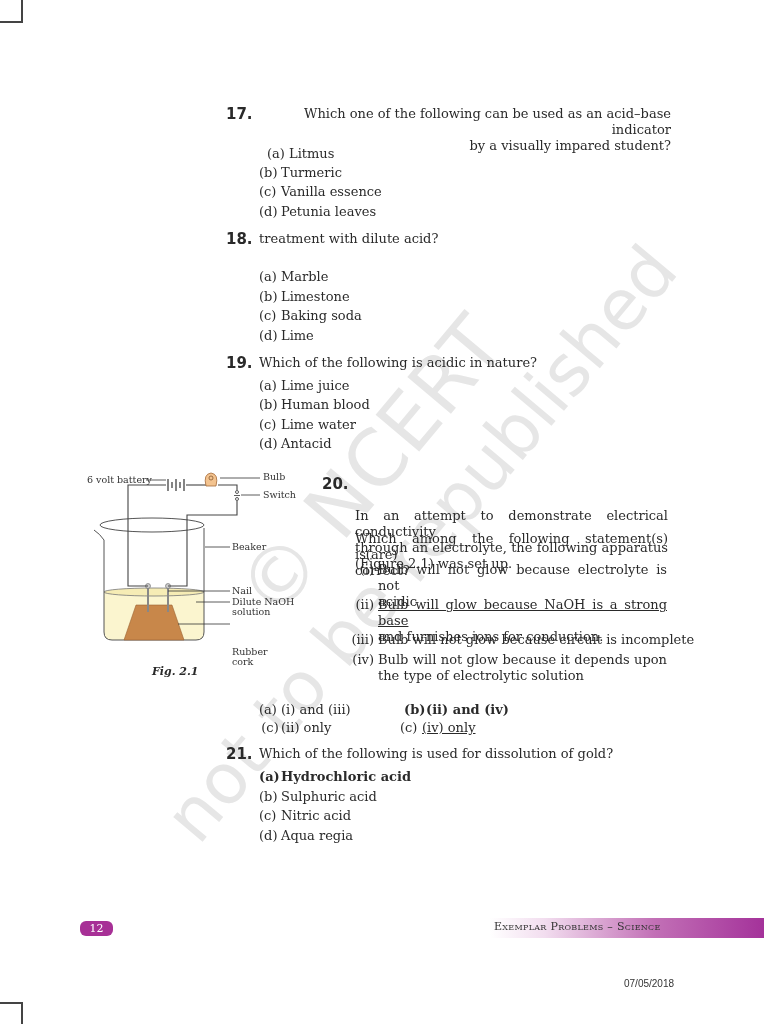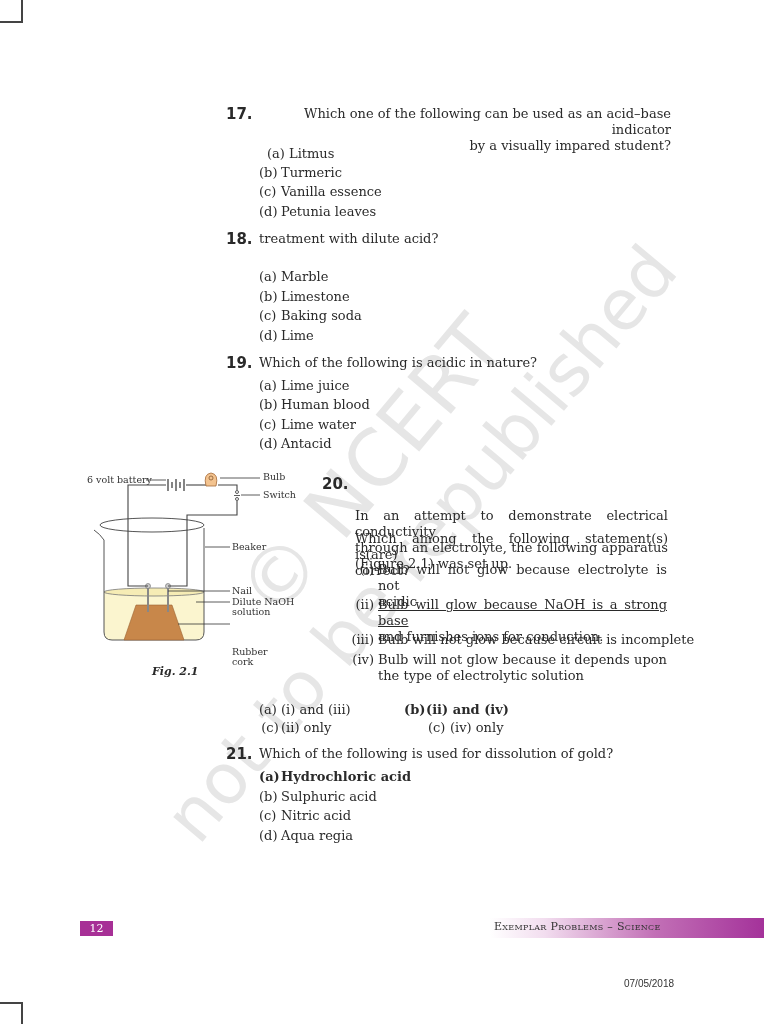--- a/index.html
+++ b/index.html
@@ -20,21 +20,21 @@
   .q { position: absolute; font-size: 13px; line-height: 16px; }
   .qnum { position: absolute; left: 0; top: 0; font-weight: bold; font-family: "DejaVu Sans", sans-serif; font-size: 15px; }
   .qtext { position: absolute; left: 33px; top: 0; text-align: right; }
   .opt { position: absolute; left: 33px; font-size: 13px; line-height: 16px; white-space: nowrap; }
   .opt .lab { display: inline-block; width: 22px; }
   .just { text-align: justify; text-align-last: left; }
 
   .stmt { position: absolute; font-size: 13px; line-height: 16px; }
   .stmt .rn { position: absolute; right: 100%; margin-right: 4px; white-space: nowrap; }
 
-  .footer-page { position: absolute; left: 80px; top: 921px; width: 33px; height: 15px; background: #a73096; color: #fff; font-size: 11px; line-height: 15px; text-align: center; }
+  .footer-page { position: absolute; left: 80px; top: 921px; width: 33px; height: 15px; background: #a73096; color: #fff; font-size: 11px; line-height: 15px; text-align: center; border-radius: 6px; }
   .footer-band { position: absolute; left: 490px; top: 918px; width: 274px; height: 20px; background: linear-gradient(to right, #ffffff 0%, #f2ddef 20%, #c270b6 60%, #a4329a 100%); }
   .footer-title { position: absolute; left: 494px; top: 920px; font-size: 11px; letter-spacing: 0.3px; color: #333; font-variant: small-caps; }
   .date { position: absolute; left: 624px; top: 978px; font-family: "Liberation Sans", sans-serif; font-size: 10px; color: #333; }
 
   .fig-label { position: absolute; font-size: 9.5px; line-height: 10px; color: #333; white-space: nowrap; }
   .fig-caption { position: absolute; left: 152px; top: 665px; font-size: 11px; font-weight: bold; font-style: italic; }
 </style>
 </head>
 <body>
 
@@ -175,21 +175,21 @@
   <div class="stmt just" style="left:378px; top:652px; width:289px;">
     <span class="rn">(iv)</span>
     <div style="text-align-last:justify;">Bulb will not glow because it depends upon</div>
     <div>the type of electrolytic solution</div>
   </div>
 
   <div>
     <div class="opt" style="left:259px; top:702px;"><span class="lab">(a)</span><span>(i) and (iii)</span></div>
     <div class="opt" style="left:404px; top:702px;font-weight:bold;"><span class="lab">(b)</span><span>(ii) and (iv)</span></div>
     <div class="opt" style="left:259px; top:720px;text-align:center;"><span class="lab">(c)</span><span>(ii) only</span></div>
-    <div class="opt" style="left:428px; top:720px;"><span class="lab">(c)</span><span>(iv) only</span></div>
+    <div class="opt" style="left:400px; top:720px;text-decoration:underline;"><span class="lab">(c)</span><span>(iv) only</span></div>
   </div>
 
   <div class="q" style="left:226px; top:746px; width:445px;">
     <span class="qnum">21.</span>
     <div class="qtext">
       <div>Which of the following is used for dissolution of gold?</div>
     </div>
     <div class="opt" style="top:23px;font-weight:bold;"><span class="lab">(a)</span><span>Hydrochloric acid</span></div>
     <div class="opt" style="top:43px;"><span class="lab">(b)</span><span>Sulphuric acid</span></div>
     <div class="opt" style="top:62px;"><span class="lab">(c)</span><span>Nitric acid</span></div>

